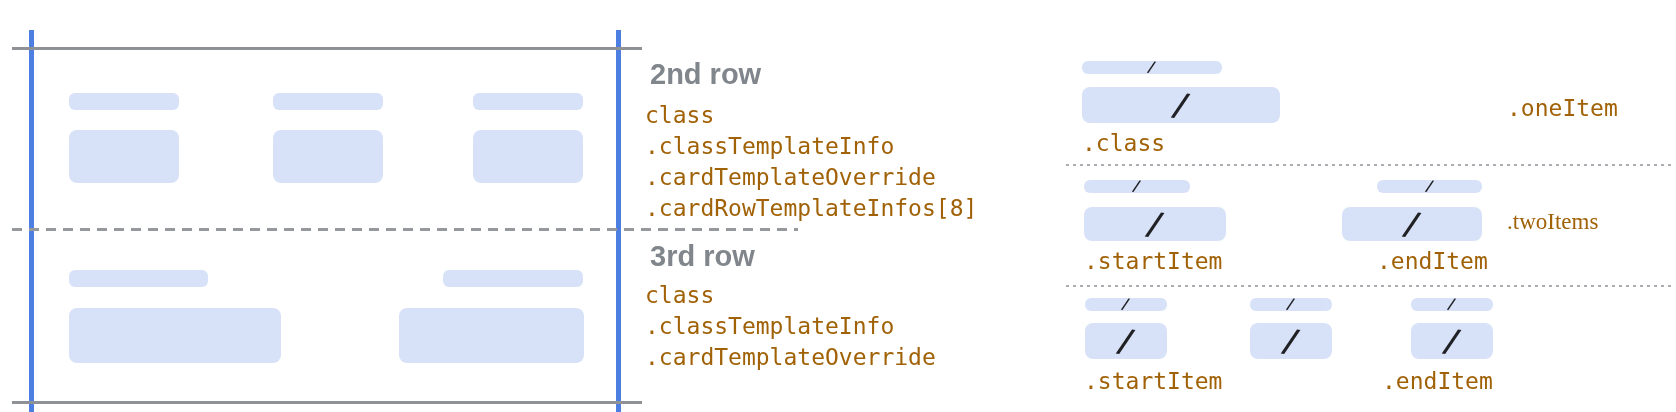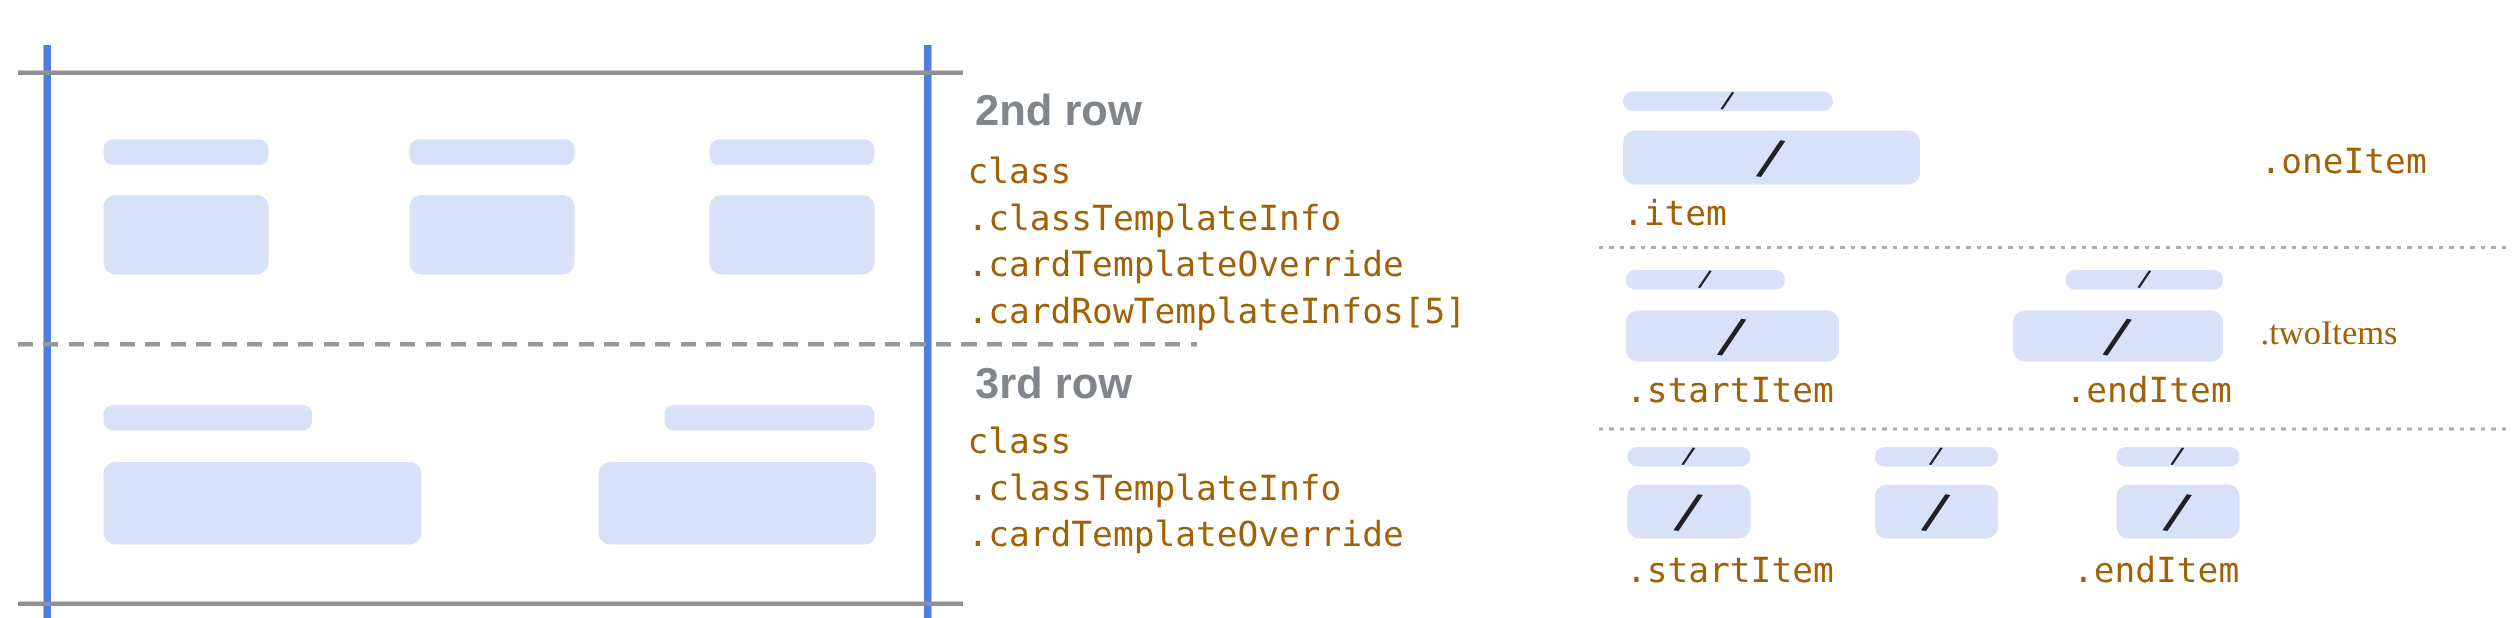--- a/index.html
+++ b/index.html
@@ -71,40 +71,40 @@
   <div class="abs bar bar-sm" style="left:69px;top:250px;width:139px;height:17px;"></div>
   <div class="abs bar" style="left:69px;top:288px;width:212px;height:55px;"></div>
   <div class="abs bar bar-sm" style="left:443px;top:250px;width:140px;height:17px;"></div>
   <div class="abs bar" style="left:399px;top:288px;width:185px;height:55px;"></div>
 
   <div class="abs heading" style="left:650px;top:40px;">2nd row</div>
   <div class="abs mono mono-block" style="left:645px;top:80px;">
     <div>class</div>
     <div>.classTemplateInfo</div>
     <div>.cardTemplateOverride</div>
-    <div>.cardRowTemplateInfos[5]</div>
+    <div>.cardRowTemplateInfos[8]</div>
   </div>
 
   <div class="abs heading" style="left:650px;top:222px;">3rd row</div>
   <div class="abs mono mono-block" style="left:645px;top:260px;">
     <div>class</div>
     <div>.classTemplateInfo</div>
     <div>.cardTemplateOverride</div>
   </div>
 
   <div class="abs dotline" style="left:1066px;top:144px;width:606px;"></div>
   <div class="abs dotline" style="left:1066px;top:265px;width:606px;"></div>
 
   <div class="abs bar bar-sm" style="left:1082px;top:41px;width:140px;height:13px;">
     <span class="slash slash-sm">/</span>
   </div>
   <div class="abs bar" style="left:1082px;top:67px;width:198px;height:36px;">
     <span class="slash slash-lg">/</span>
   </div>
-  <div class="abs mono" style="left:1082px;top:110px;">.item</div>
+  <div class="abs mono" style="left:1082px;top:110px;">.class</div>
   <div class="abs mono" style="left:1507px;top:75px;">.oneItem</div>
 
   <div class="abs bar bar-sm" style="left:1084px;top:160px;width:106px;height:13px;">
     <span class="slash slash-sm">/</span>
   </div>
   <div class="abs bar" style="left:1084px;top:187px;width:142px;height:34px;">
     <span class="slash slash-lg">/</span>
   </div>
   <div class="abs bar bar-sm" style="left:1377px;top:160px;width:105px;height:13px;">
     <span class="slash slash-sm">/</span>

